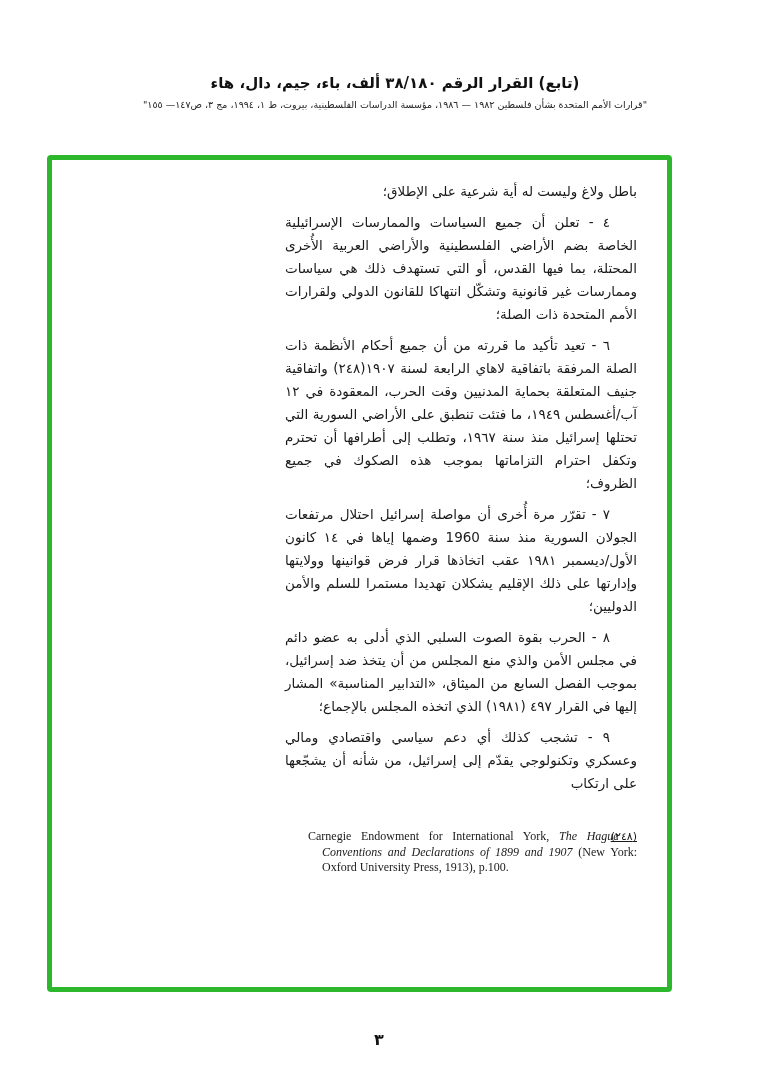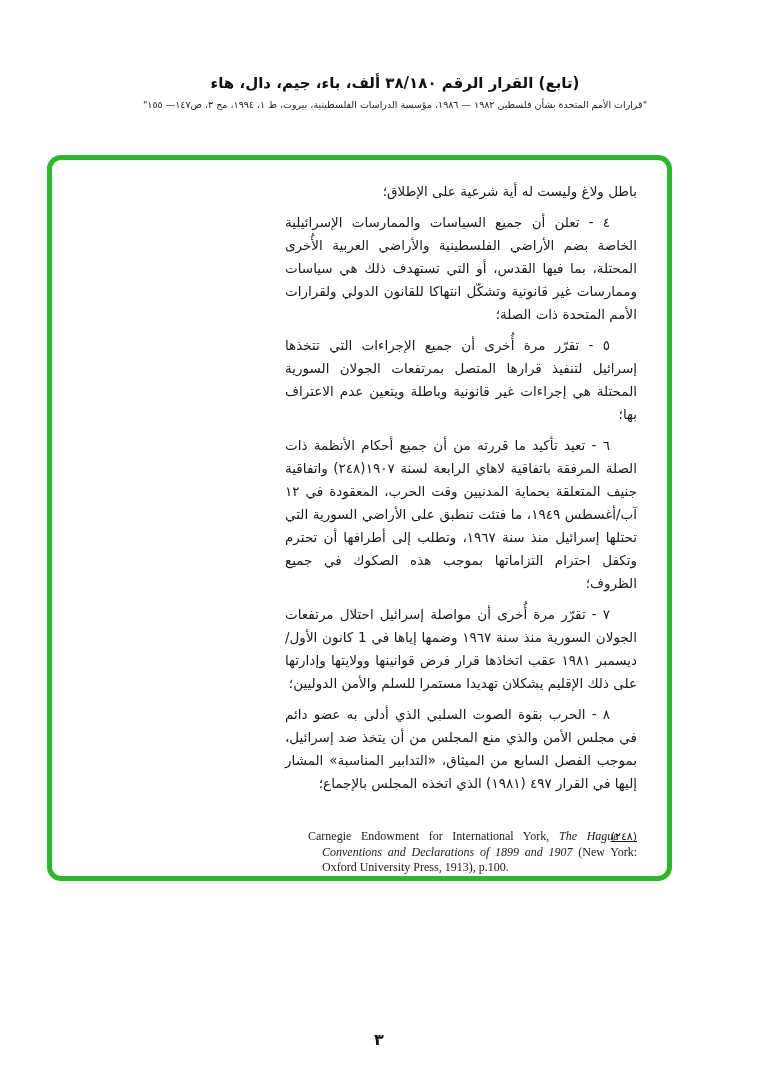--- a/index.html
+++ b/index.html
@@ -34,24 +34,24 @@
     font-size: 9.5px;
     color: #222222;
   }
 
   
   .content-box {
     position: absolute;
     left: 47px;
     top: 155px;
     width: 625px;
-    height: 726px;
+    height: 837px;
     box-sizing: border-box;
     border: 5px solid var(--border_green, #2cb72c);
-    border-radius: 14px;
+    border-radius: 4px;
     padding: 20px 30px 0 0;
     background: #ffffff;
   }
 
   
   .arabic-column {
     width: 352px;
     margin-left: auto;
     direction: rtl;
     text-align: justify;
@@ -117,44 +117,44 @@
         <span class="lead"></span>
         <span class="text">باطل ولاغ وليست له أية شرعية على الإطلاق؛</span>
       </p>
 
       <p class="para">
         <span class="num">٤ -</span>
         <span class="lead">تعلن</span>
         <span class="text">أن جميع السياسات والممارسات الإسرائيلية الخاصة بضم الأراضي الفلسطينية والأراضي العربية الأُخرى المحتلة، بما فيها القدس، أو التي تستهدف ذلك هي سياسات وممارسات غير قانونية وتشكّل انتهاكا للقانون الدولي ولقرارات الأمم المتحدة ذات الصلة؛</span>
       </p>
 
-      <p class="para">
-        <span class="num">٥ -</span>
-        <span class="lead">تقرّر مرة أُخرى</span>
-        <span class="text">أن جميع الإجراءات التي تتخذها إسرائيل لتنفيذ قرارها المتصل بمرتفعات الجولان السورية المحتلة هي إجراءات غير قانونية وباطلة ويتعين عدم الاعتراف بها؛</span>
-      </p>
 
       <p class="para">
         <span class="num">٦ -</span>
         <span class="lead">تعيد تأكيد</span>
         <span class="text">ما قررته من أن جميع أحكام الأنظمة ذات الصلة المرفقة باتفاقية لاهاي الرابعة لسنة ١٩٠٧(٢٤٨) واتفاقية جنيف المتعلقة بحماية المدنيين وقت الحرب، المعقودة في ١٢ آب/أغسطس ١٩٤٩، ما فتئت تنطبق على الأراضي السورية التي تحتلها إسرائيل منذ سنة ١٩٦٧، وتطلب إلى أطرافها أن تحترم وتكفل احترام التزاماتها بموجب هذه الصكوك في جميع الظروف؛</span>
       </p>
 
       <p class="para">
         <span class="num">٧ -</span>
         <span class="lead">تقرّر مرة أُخرى</span>
-        <span class="text">أن مواصلة إسرائيل احتلال مرتفعات الجولان السورية منذ سنة ١٩٦٧ وضمها إياها في 1 كانون الأول/ديسمبر ١٩٨١ عقب اتخاذها قرار فرض قوانينها وولايتها وإدارتها على ذلك الإقليم يشكلان تهديدا مستمرا للسلم والأمن الدوليين؛</span>
+        <span class="text">أن مواصلة إسرائيل احتلال مرتفعات الجولان السورية منذ سنة 1960 وضمها إياها في ١٤ كانون الأول/ديسمبر ١٩٨١ عقب اتخاذها قرار فرض قوانينها وولايتها وإدارتها على ذلك الإقليم يشكلان تهديدا مستمرا للسلم والأمن الدوليين؛</span>
       </p>
 
       <p class="para">
         <span class="num">٨ -</span>
         <span class="lead">الحرب بقوة</span>
         <span class="text">الصوت السلبي الذي أدلى به عضو دائم في مجلس الأمن والذي منع المجلس من أن يتخذ ضد إسرائيل، بموجب الفصل السابع من الميثاق، «التدابير المناسبة» المشار إليها في القرار ٤٩٧ (١٩٨١) الذي اتخذه المجلس بالإجماع؛</span>
       </p>
 
+      <p class="para">
+        <span class="num">٩ -</span>
+        <span class="lead">تشجب كذلك</span>
+        <span class="text">أي دعم سياسي واقتصادي ومالي وعسكري وتكنولوجي يقدّم إلى إسرائيل، من شأنه أن يشجّعها على ارتكاب</span>
+      </p>
 
     </div>
 
     <div class="footnote">
       <span class="fn-marker">(٢٤٨)</span><span class="fn-text">Carnegie Endowment for International York, </span><em class="fn-italic">The Hague Conventions and Declarations of 1899 and 1907</em><span class="fn-text"> (New York: Oxford University Press, 1913), p.100.</span>
     </div>
 
   </div>
 
   <div class="page-number">٣</div>

